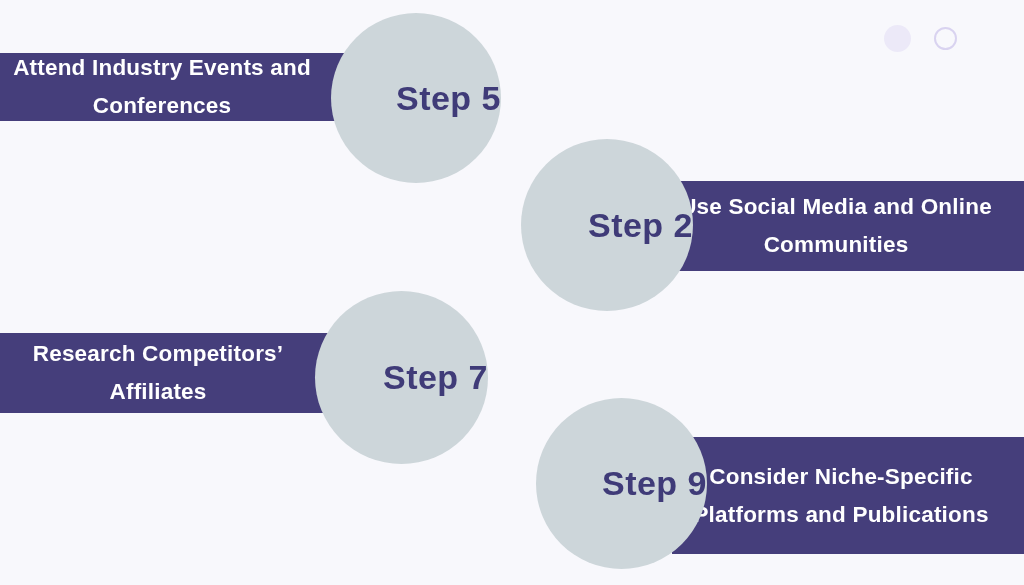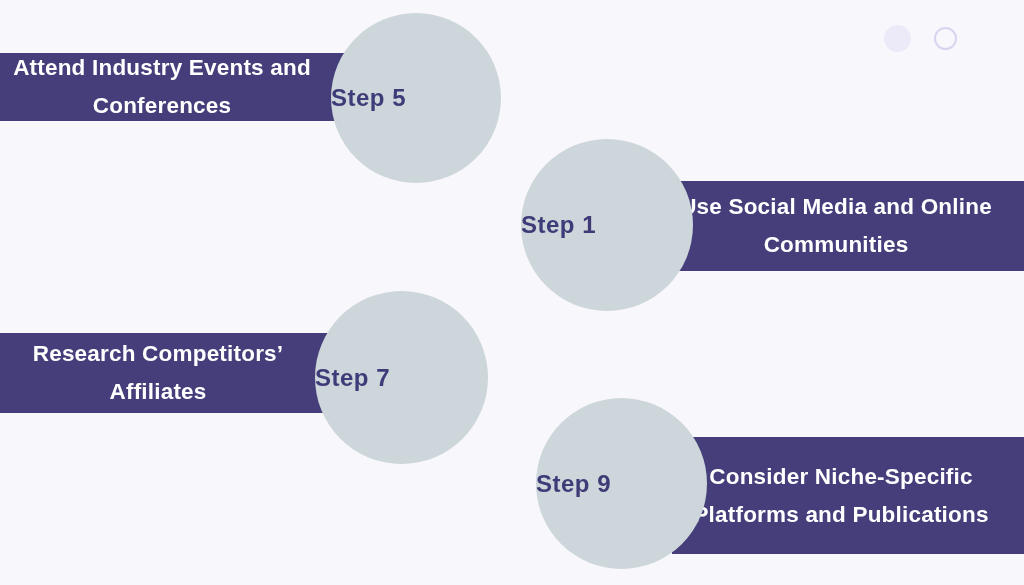--- a/index.html
+++ b/index.html
@@ -42,24 +42,24 @@
 
   .b8 { left: 672px; top: 437px; width: 352px; height: 117px; }
   .b8 .banner-text { width: 300px; margin-right: 14px; }
 
   .circle {
     position: absolute;
     border-radius: 50%;
     background: var(--circle-bg, #cdd6da);
     display: flex;
     align-items: center;
-    justify-content: flex-start;
+    justify-content: flex-end;
     z-index: 2;
     color: var(--step-label-color, #3f3b78);
-    font-size: 24px;
+    font-size: 34px;
     font-weight: 600;
     letter-spacing: 0.5px;
   }
   .c5 { left: 331px; top: 13px;  width: 170px; height: 170px; }
   .c6 { left: 521px; top: 139px; width: 172px; height: 172px; }
   .c7 { left: 315px; top: 291px; width: 173px; height: 173px; }
   .c8 { left: 536px; top: 398px; width: 171px; height: 171px; }
 
   .dot { position: absolute; border-radius: 50%; z-index: 3; }
   .dot-filled  { left: 884px; top: 25px; width: 27px; height: 27px; background: var(--dot-filled, #ece9f8); }
@@ -80,21 +80,21 @@
     <div class="circle c5">
       <span>Step 5</span>
     </div>
   </section>
 
   <section>
     <div class="banner banner-right b6">
       <span class="banner-text">Use Social Media and Online Communities</span>
     </div>
     <div class="circle c6">
-      <span>Step 1</span>
+      <span>Step 2</span>
     </div>
   </section>
 
   <section>
     <div class="banner banner-left b7">
       <span class="banner-text">Research Competitors’ Affiliates</span>
     </div>
     <div class="circle c7">
       <span>Step 7</span>
     </div>

